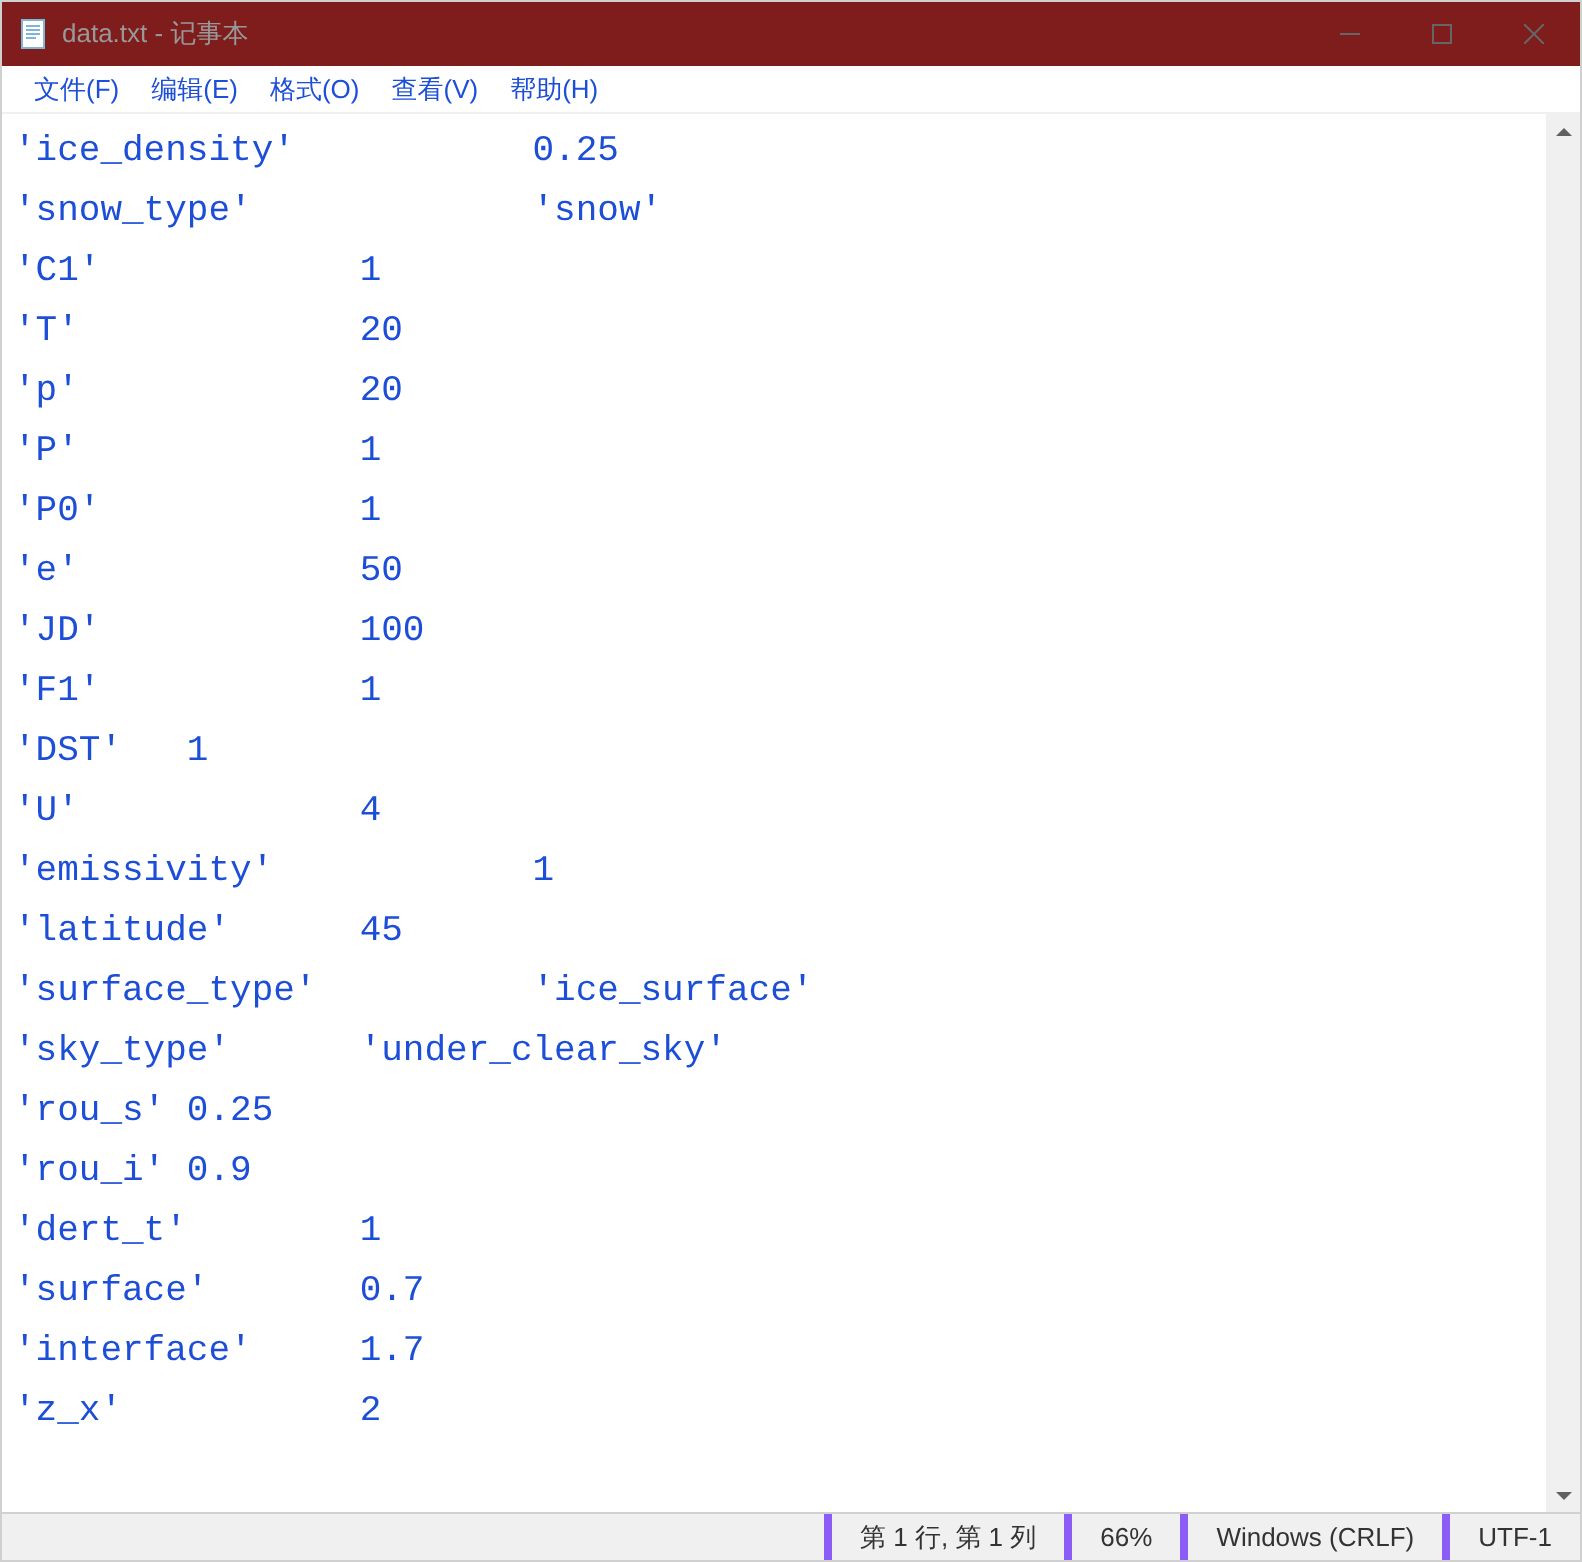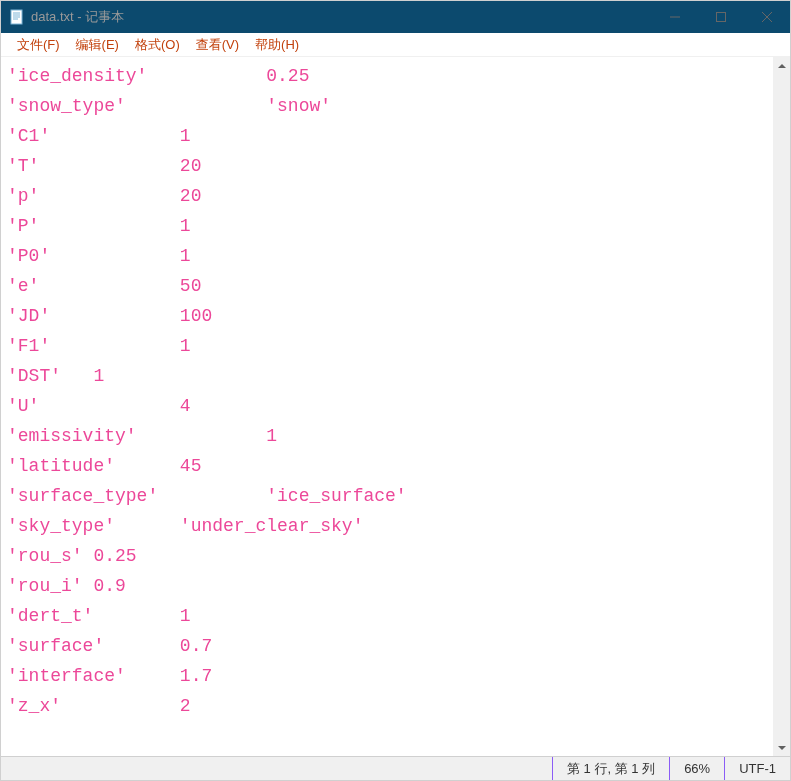--- a/index.html
+++ b/index.html
@@ -13,21 +13,21 @@
       background: #ffffff;
       width: 791px;
       height: 781px;
       overflow: hidden;
       display: flex;
       flex-direction: column;
       border: 1px solid #d0d0d0;
     }
     .titlebar {
       height: 32px;
-      background: #0c4a6e;
+      background: #7f1d1d;
       display: flex;
       align-items: center;
       padding-left: 8px;
       color: #999999;
       font-size: 13px;
     }
     .titlebar-icon {
       width: 16px;
       height: 16px;
       margin-right: 6px;
@@ -51,40 +51,40 @@
       color: #666666;
       font-size: 12px;
     }
     .menubar {
       height: 24px;
       background: #ffffff;
       display: flex;
       align-items: center;
       padding-left: 8px;
       font-size: 13px;
-      color: #c2410c;
+      color: #1d4ed8;
       border-bottom: 1px solid #f0f0f0;
     }
     .menu-item {
       padding: 2px 8px;
       cursor: default;
     }
     .content-area {
       flex: 1;
       display: flex;
       overflow: hidden;
     }
     .text-content {
       flex: 1;
       padding: 4px 6px;
       font-family: Consolas, "Courier New", monospace;
       font-size: 18px;
       line-height: 30px;
       white-space: pre;
-      color: #ec4899;
+      color: #1d4ed8;
       overflow: auto;
       tab-size: 8;
     }
     .scrollbar-v {
       width: 17px;
       background: #f0f0f0;
       display: flex;
       flex-direction: column;
     }
     .scroll-arrow {
@@ -107,21 +107,21 @@
       display: flex;
       align-items: center;
       font-size: 13px;
       color: #333333;
     }
     .status-spacer {
       flex: 1;
     }
     .status-cell {
       padding: 0 14px;
-      border-left: 1px solid #8b5cf6;
+      border-left: 4px solid #8b5cf6;
       height: 100%;
       display: flex;
       align-items: center;
     }
     .status-cell:first-of-type {
       border-left: 1px solid #d0d0d0;
     }
   </style>
 </head>
 <body>
@@ -200,14 +200,15 @@
           <polygon points="0,0 8,0 4,4" fill="#606060"></polygon>
         </svg>
     </div>
   </div>
 </div>
 
 <div class="statusbar">
   <div class="status-spacer"></div>
   <div class="status-cell">第 1 行, 第 1 列</div>
   <div class="status-cell">66%</div>
+  <div class="status-cell">Windows (CRLF)</div>
   <div class="status-cell">UTF-1</div>
 </div>
 
 </body></html>

